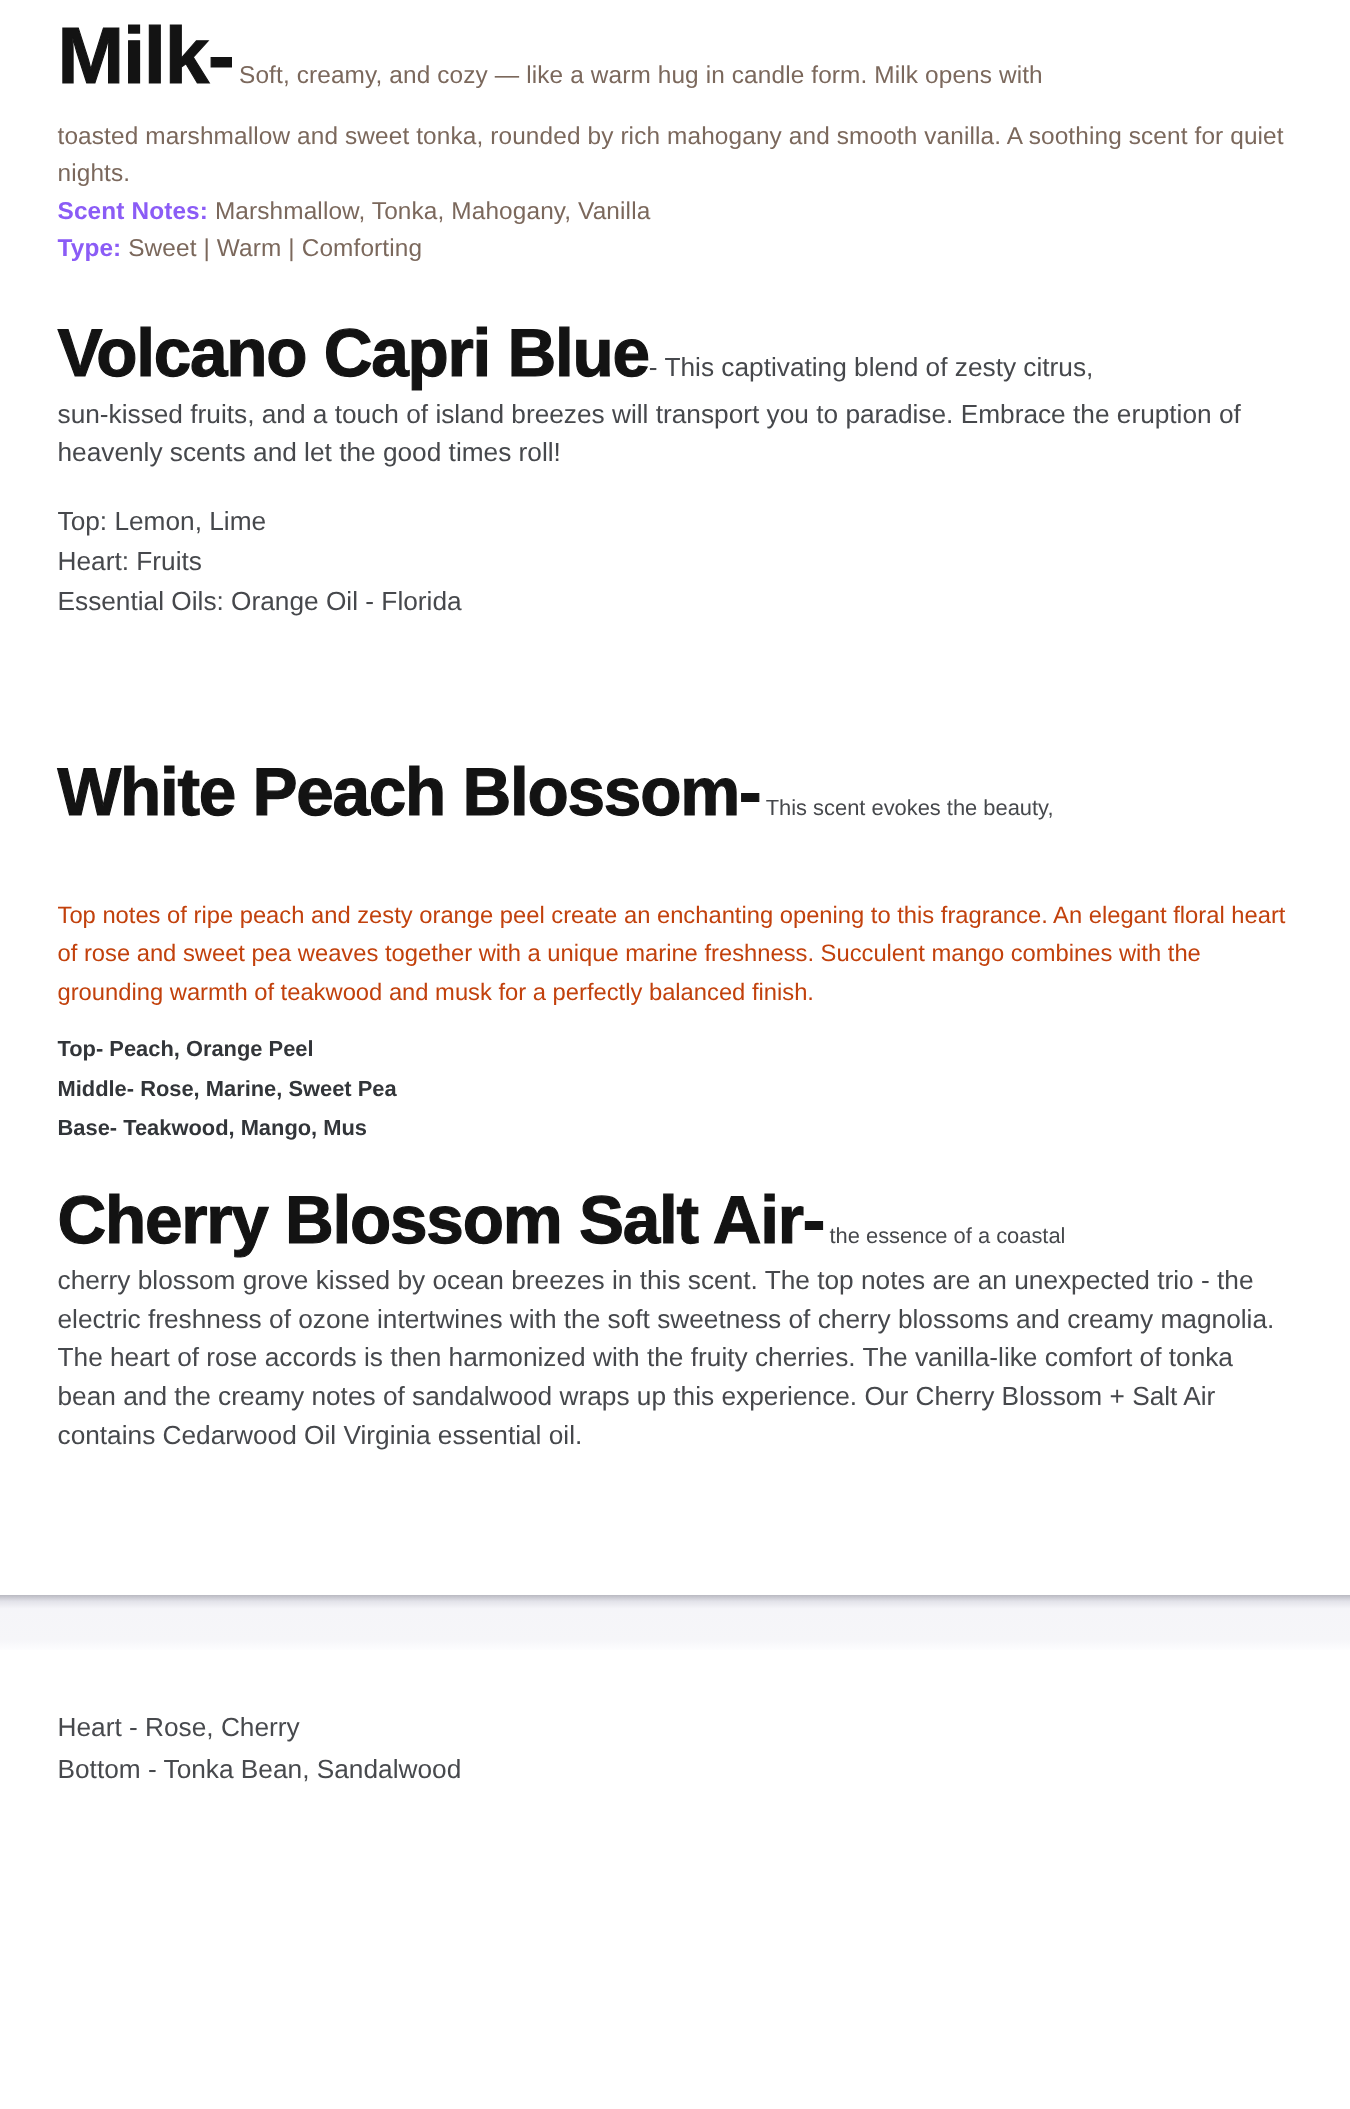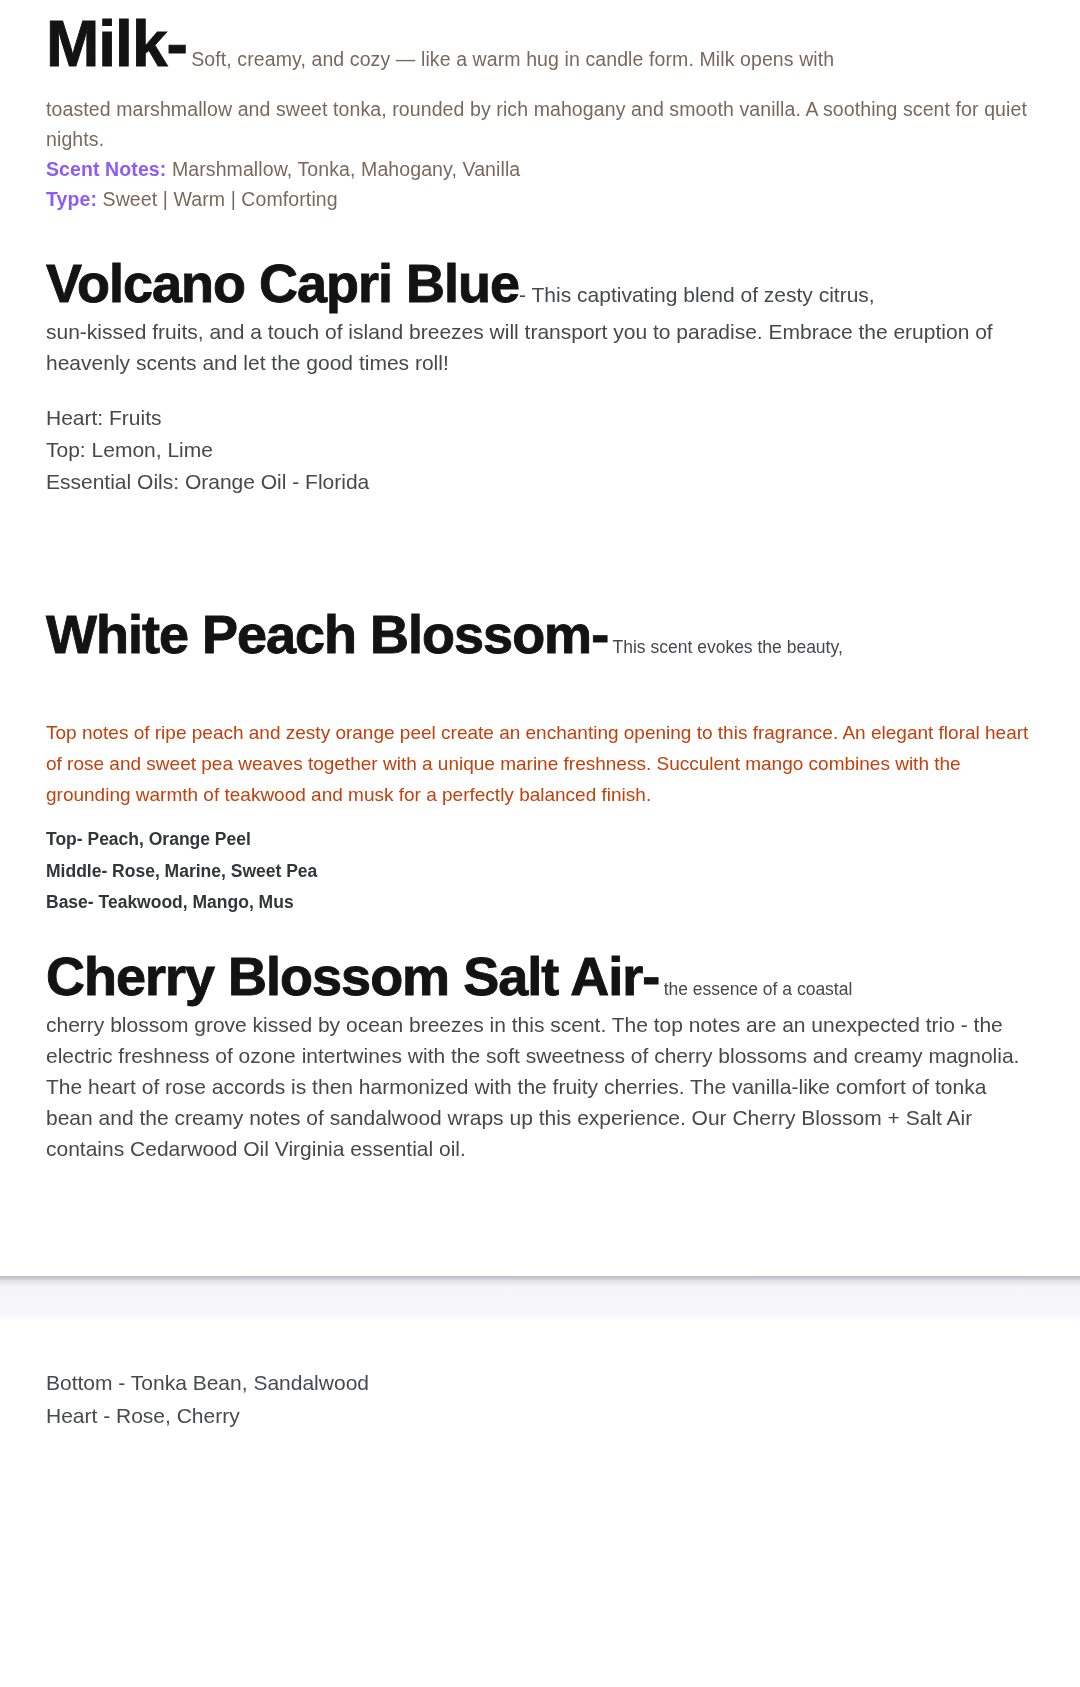--- a/index.html
+++ b/index.html
@@ -60,22 +60,22 @@
     <p class="headline milk"><span class="h-big">Milk-</span><span> </span><span class="lead lead-milk">Soft, creamy, and cozy — like a warm hug in candle form. Milk opens with</span></p>
     <p class="rest-milk">toasted marshmallow and sweet tonka, rounded by rich mahogany and smooth vanilla. A soothing scent for quiet nights.</p>
     <p class="milk-label-line"><b>Scent Notes:</b><span> Marshmallow, Tonka, Mahogany, Vanilla</span></p>
     <p class="milk-label-line"><b>Type:</b><span> Sweet | Warm | Comforting</span></p>
   </section>
 
   <section>
     <p class="headline std m-volcano"><span class="h-big">Volcano Capri Blue</span><span class="lead lead-volcano">- This captivating blend of zesty citrus,</span></p>
     <p class="rest-gray">sun-kissed fruits, and a touch of island breezes will transport you to paradise. Embrace the eruption of heavenly scents and let the good times roll!</p>
     <div class="notes">
+      <div>Top: Lemon, Lime</div>
       <div>Heart: Fruits</div>
-      <div>Top: Lemon, Lime</div>
       <div>Essential Oils: Orange Oil - Florida</div>
     </div>
   </section>
 
   <section>
     <p class="headline std m-peach"><span class="h-big">White Peach Blossom-</span><span> </span><span class="lead lead-small">This scent evokes the beauty,</span></p>
     <p class="para2">Top notes of ripe peach and zesty orange peel create an enchanting opening to this fragrance. An elegant floral heart of rose and sweet pea weaves together with a unique marine freshness. Succulent mango combines with the grounding warmth of teakwood and musk for a perfectly balanced finish.</p>
     <div class="bold-notes">
       <div>Top- Peach, Orange Peel</div>
       <div>Middle- Rose, Marine, Sweet Pea</div>
@@ -87,16 +87,16 @@
     <p class="headline std m-cherry"><span class="h-big">Cherry Blossom Salt Air-</span><span> </span><span class="lead lead-small">the essence of a coastal</span></p>
     <p class="rest-gray">cherry blossom grove kissed by ocean breezes in this scent. The top notes are an unexpected trio - the electric freshness of ozone intertwines with the soft sweetness of cherry blossoms and creamy magnolia. The heart of rose accords is then harmonized with the fruity cherries. The vanilla-like comfort of tonka bean and the creamy notes of sandalwood wraps up this experience. Our Cherry Blossom + Salt Air contains Cedarwood Oil Virginia essential oil.</p>
   </section>
 
 </div>
 
 <div class="page-separator"></div>
 
 <div class="page2">
   <div class="page2-notes">
+    <div>Heart - Rose, Cherry</div>
     <div>Bottom - Tonka Bean, Sandalwood</div>
-    <div>Heart - Rose, Cherry</div>
   </div>
 </div>
 
 </body></html>

